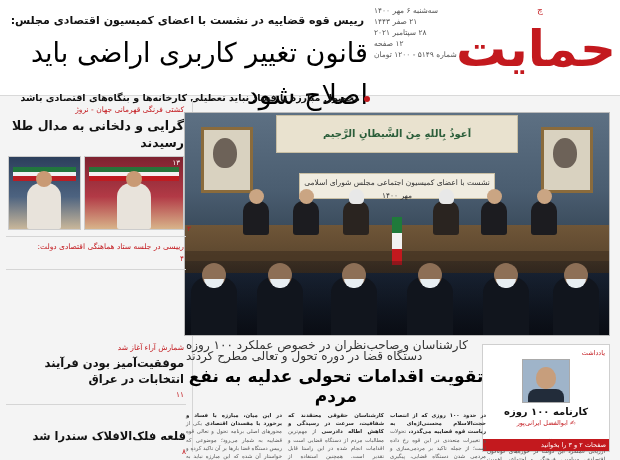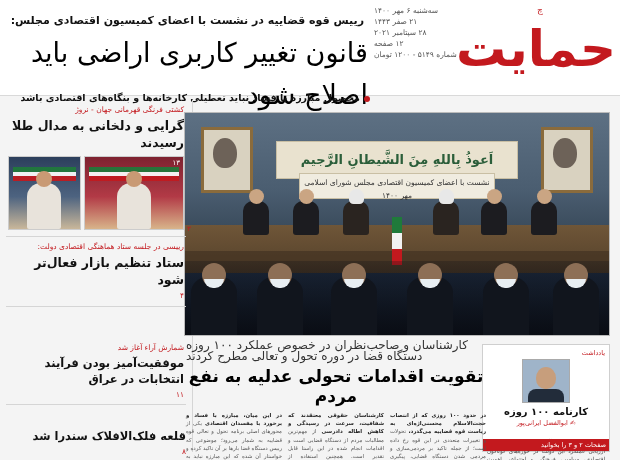--- a/index.html
+++ b/index.html
@@ -81,26 +81,26 @@
   .photo-hall{
     position:absolute;inset:0;
     background:
       linear-gradient(to bottom,#1d2a3d 0%,#24354c 40%,#1a2536 100%);
   }
   .hall-backwall{
     position:absolute;top:0;left:0;right:0;height:112px;
     background:linear-gradient(to bottom,#5d7083 0%,#4a5d70 70%,#3c4d5e 100%);
   }
   .wall-banner{
-    position:absolute;top:28px;left:50%;transform:translateX(-50%);
+    position:absolute;top:2px;left:50%;transform:translateX(-50%);
     width:240px;height:36px;
     background:#e9e2cf;
     border:1px solid #c9bfa4;
     color:#2b5e3a;
-    font-size:13px;font-weight:bold;
+    font-size:10px;font-weight:bold;
     text-align:center;line-height:36px;
   }
   .wall-banner2{
     position:absolute;top:60px;left:50%;transform:translateX(-50%);
     width:196px;height:26px;
     background:#f0ece0;
     border:1px solid #c9bfa4;
     color:#333;font-size:7.5px;
     text-align:center;line-height:13px;
     padding-top:2px;box-sizing:border-box;
@@ -304,21 +304,21 @@
 
     <div class="portrait left">
         <div class="face"></div>
       </div>
     <div class="portrait right">
         <div class="face"></div>
       </div>
 
     <div class="wall-banner">اَعوذُ بِاللهِ مِنَ الشَّیطانِ الرَّجیم</div>
     <div class="wall-banner2">
-      <div>نشست با اعضای کمیسیون اقتصادی مجلس شورای اسلامی</div>
+      <div>نشست با اعضای کمیسیون اجتماعی مجلس شورای اسلامی</div>
       <div>مهر ۱۴۰۰</div>
     </div>
 
     <div class="dais"></div>
     <div class="dais-front"></div>
     <div class="flag"></div>
 
     <div class="seated" style="left:58px">
         <div class="h"></div>
       </div>
@@ -384,21 +384,20 @@
           <div class="sp-flag"></div>
           <div class="sp-athlete">
               <div class="head"></div>
             </div>
         </div>
       </div>
     </div>
 
     <div class="rbox">
       <div class="rkicker">رییسی در جلسه ستاد هماهنگی اقتصادی دولت:</div>
-      <div class="rtitle">ستاد تنظیم بازار فعال‌تر شود</div>
       <div class="pagenum">۴</div>
     </div>
 
   </div>
 
   <div class="bcol">
     <div class="bbox">
       <div class="rkicker">شمارش آراء آغاز شد</div>
       <div class="rtitle small">موفقیت‌آمیز بودن فرآیند انتخابات در عراق</div>
       <div class="pagenum">۱۱</div>

